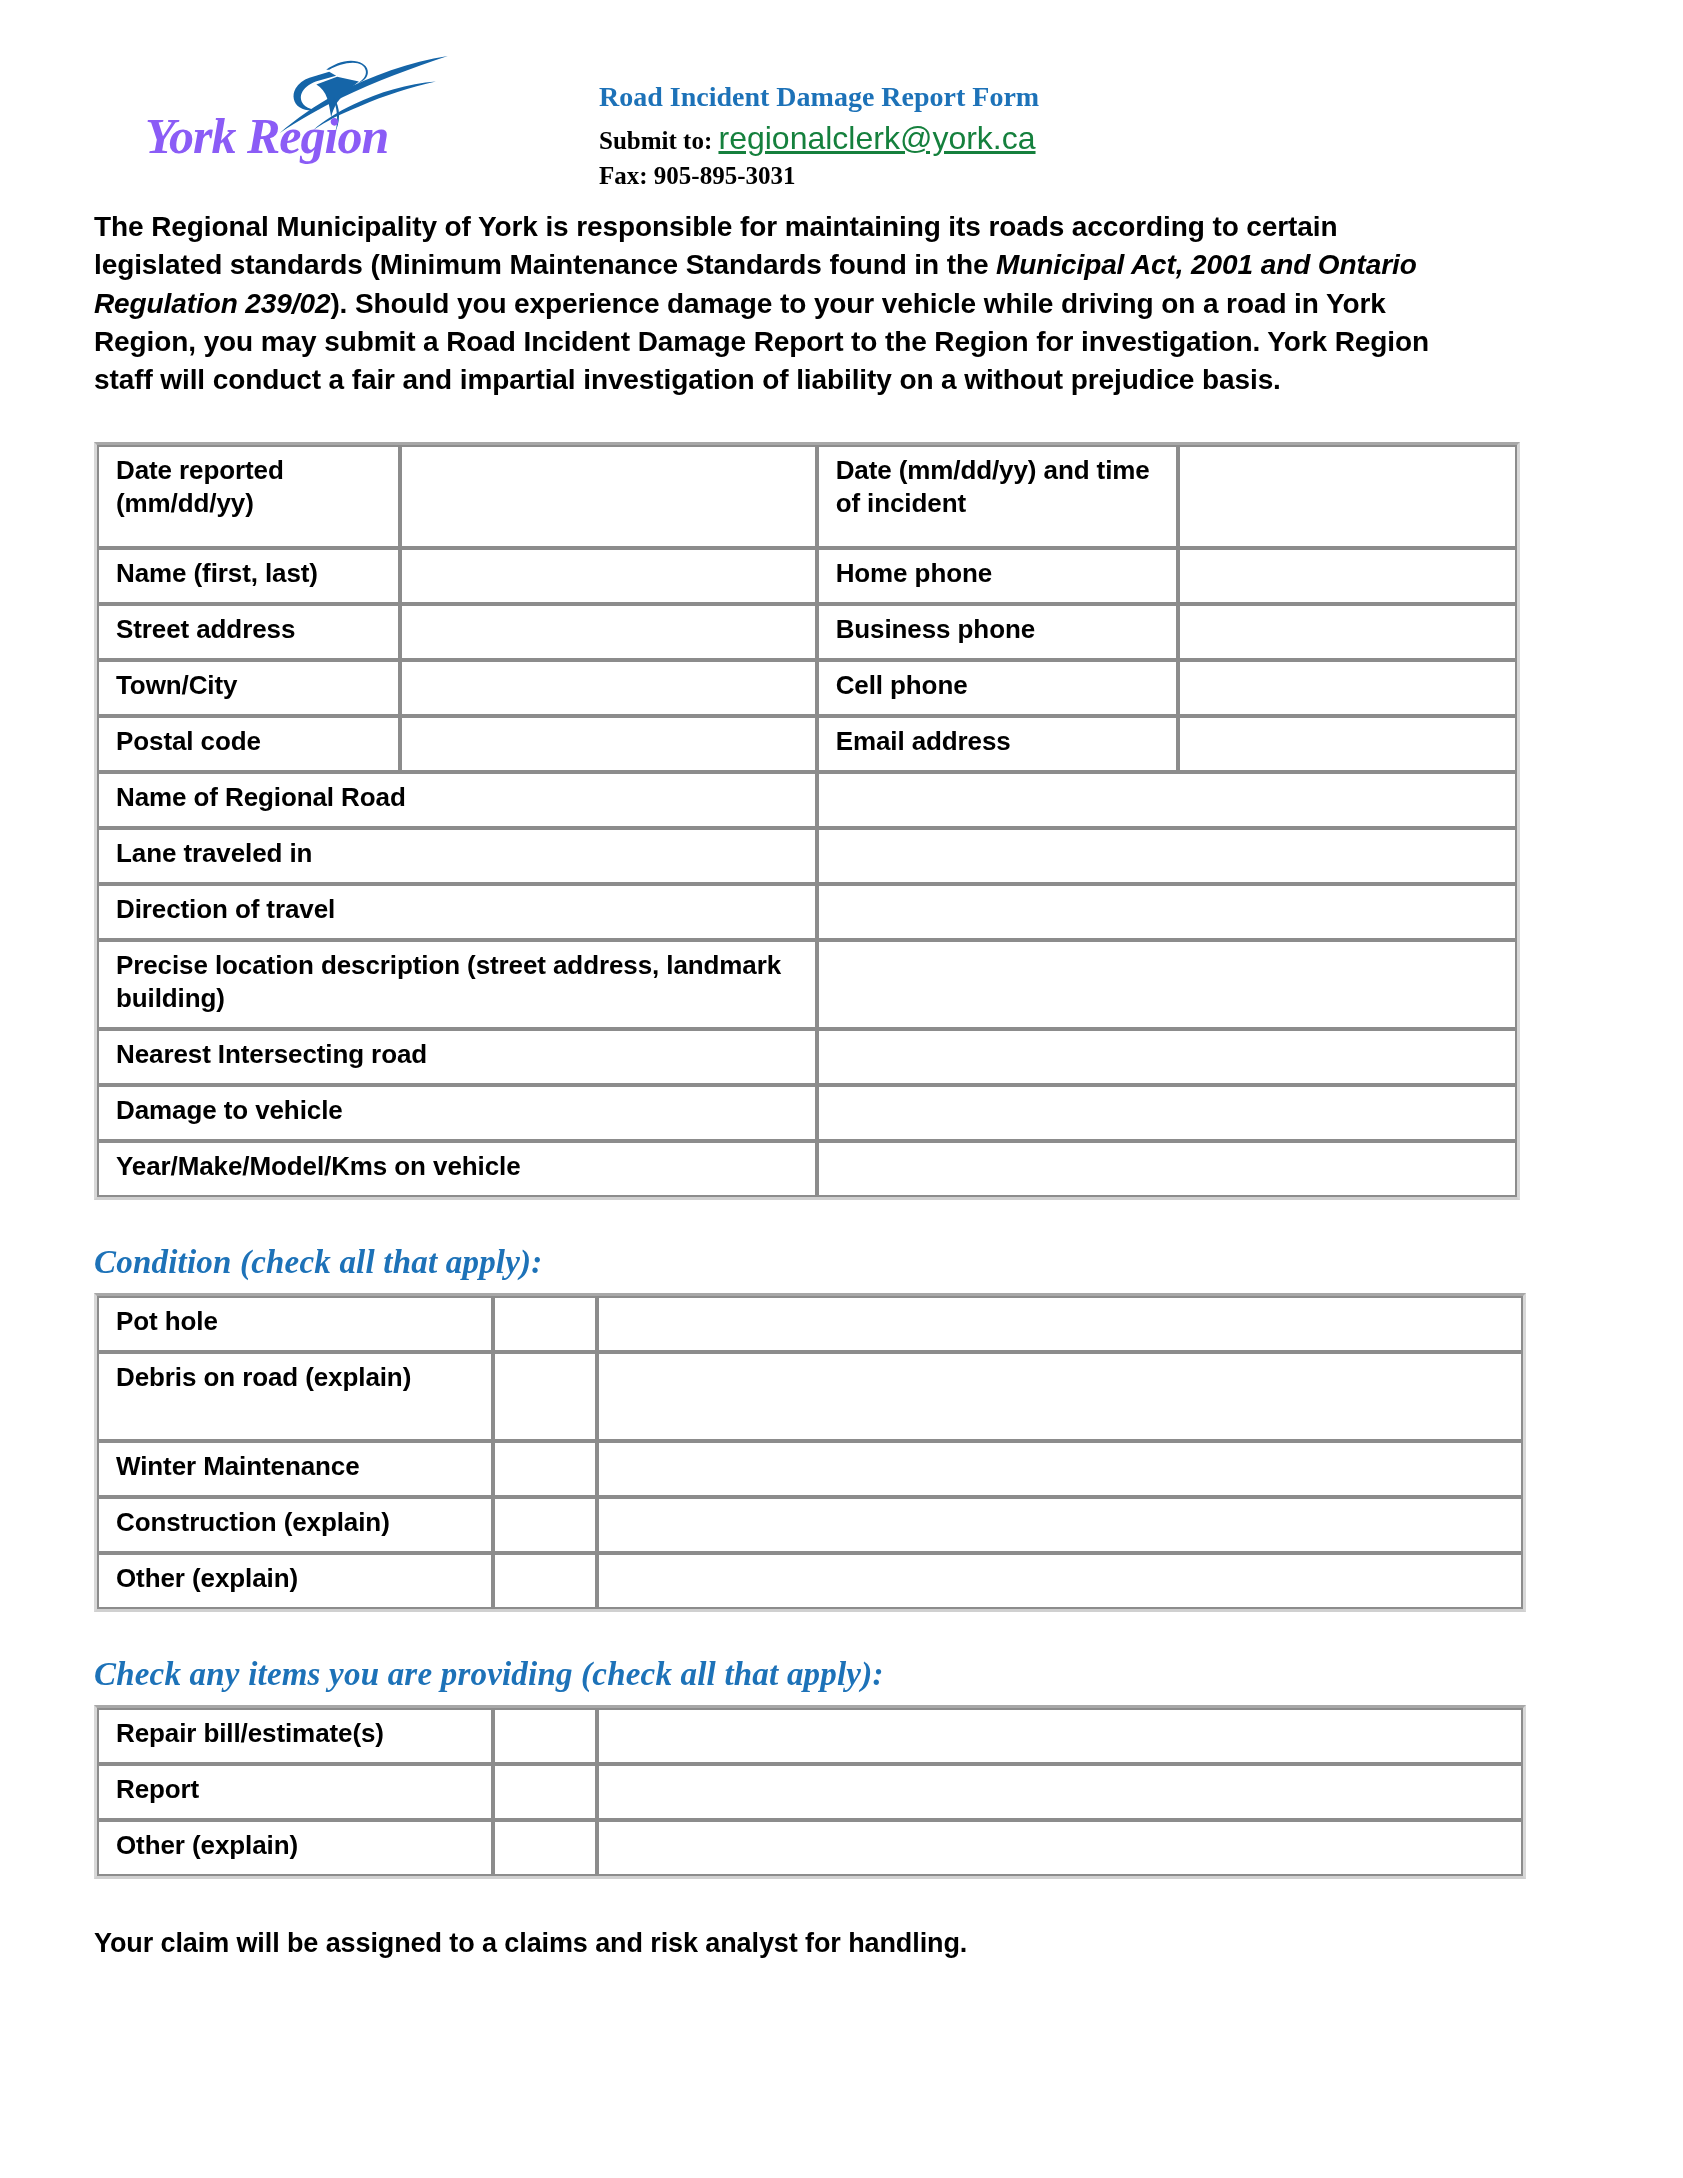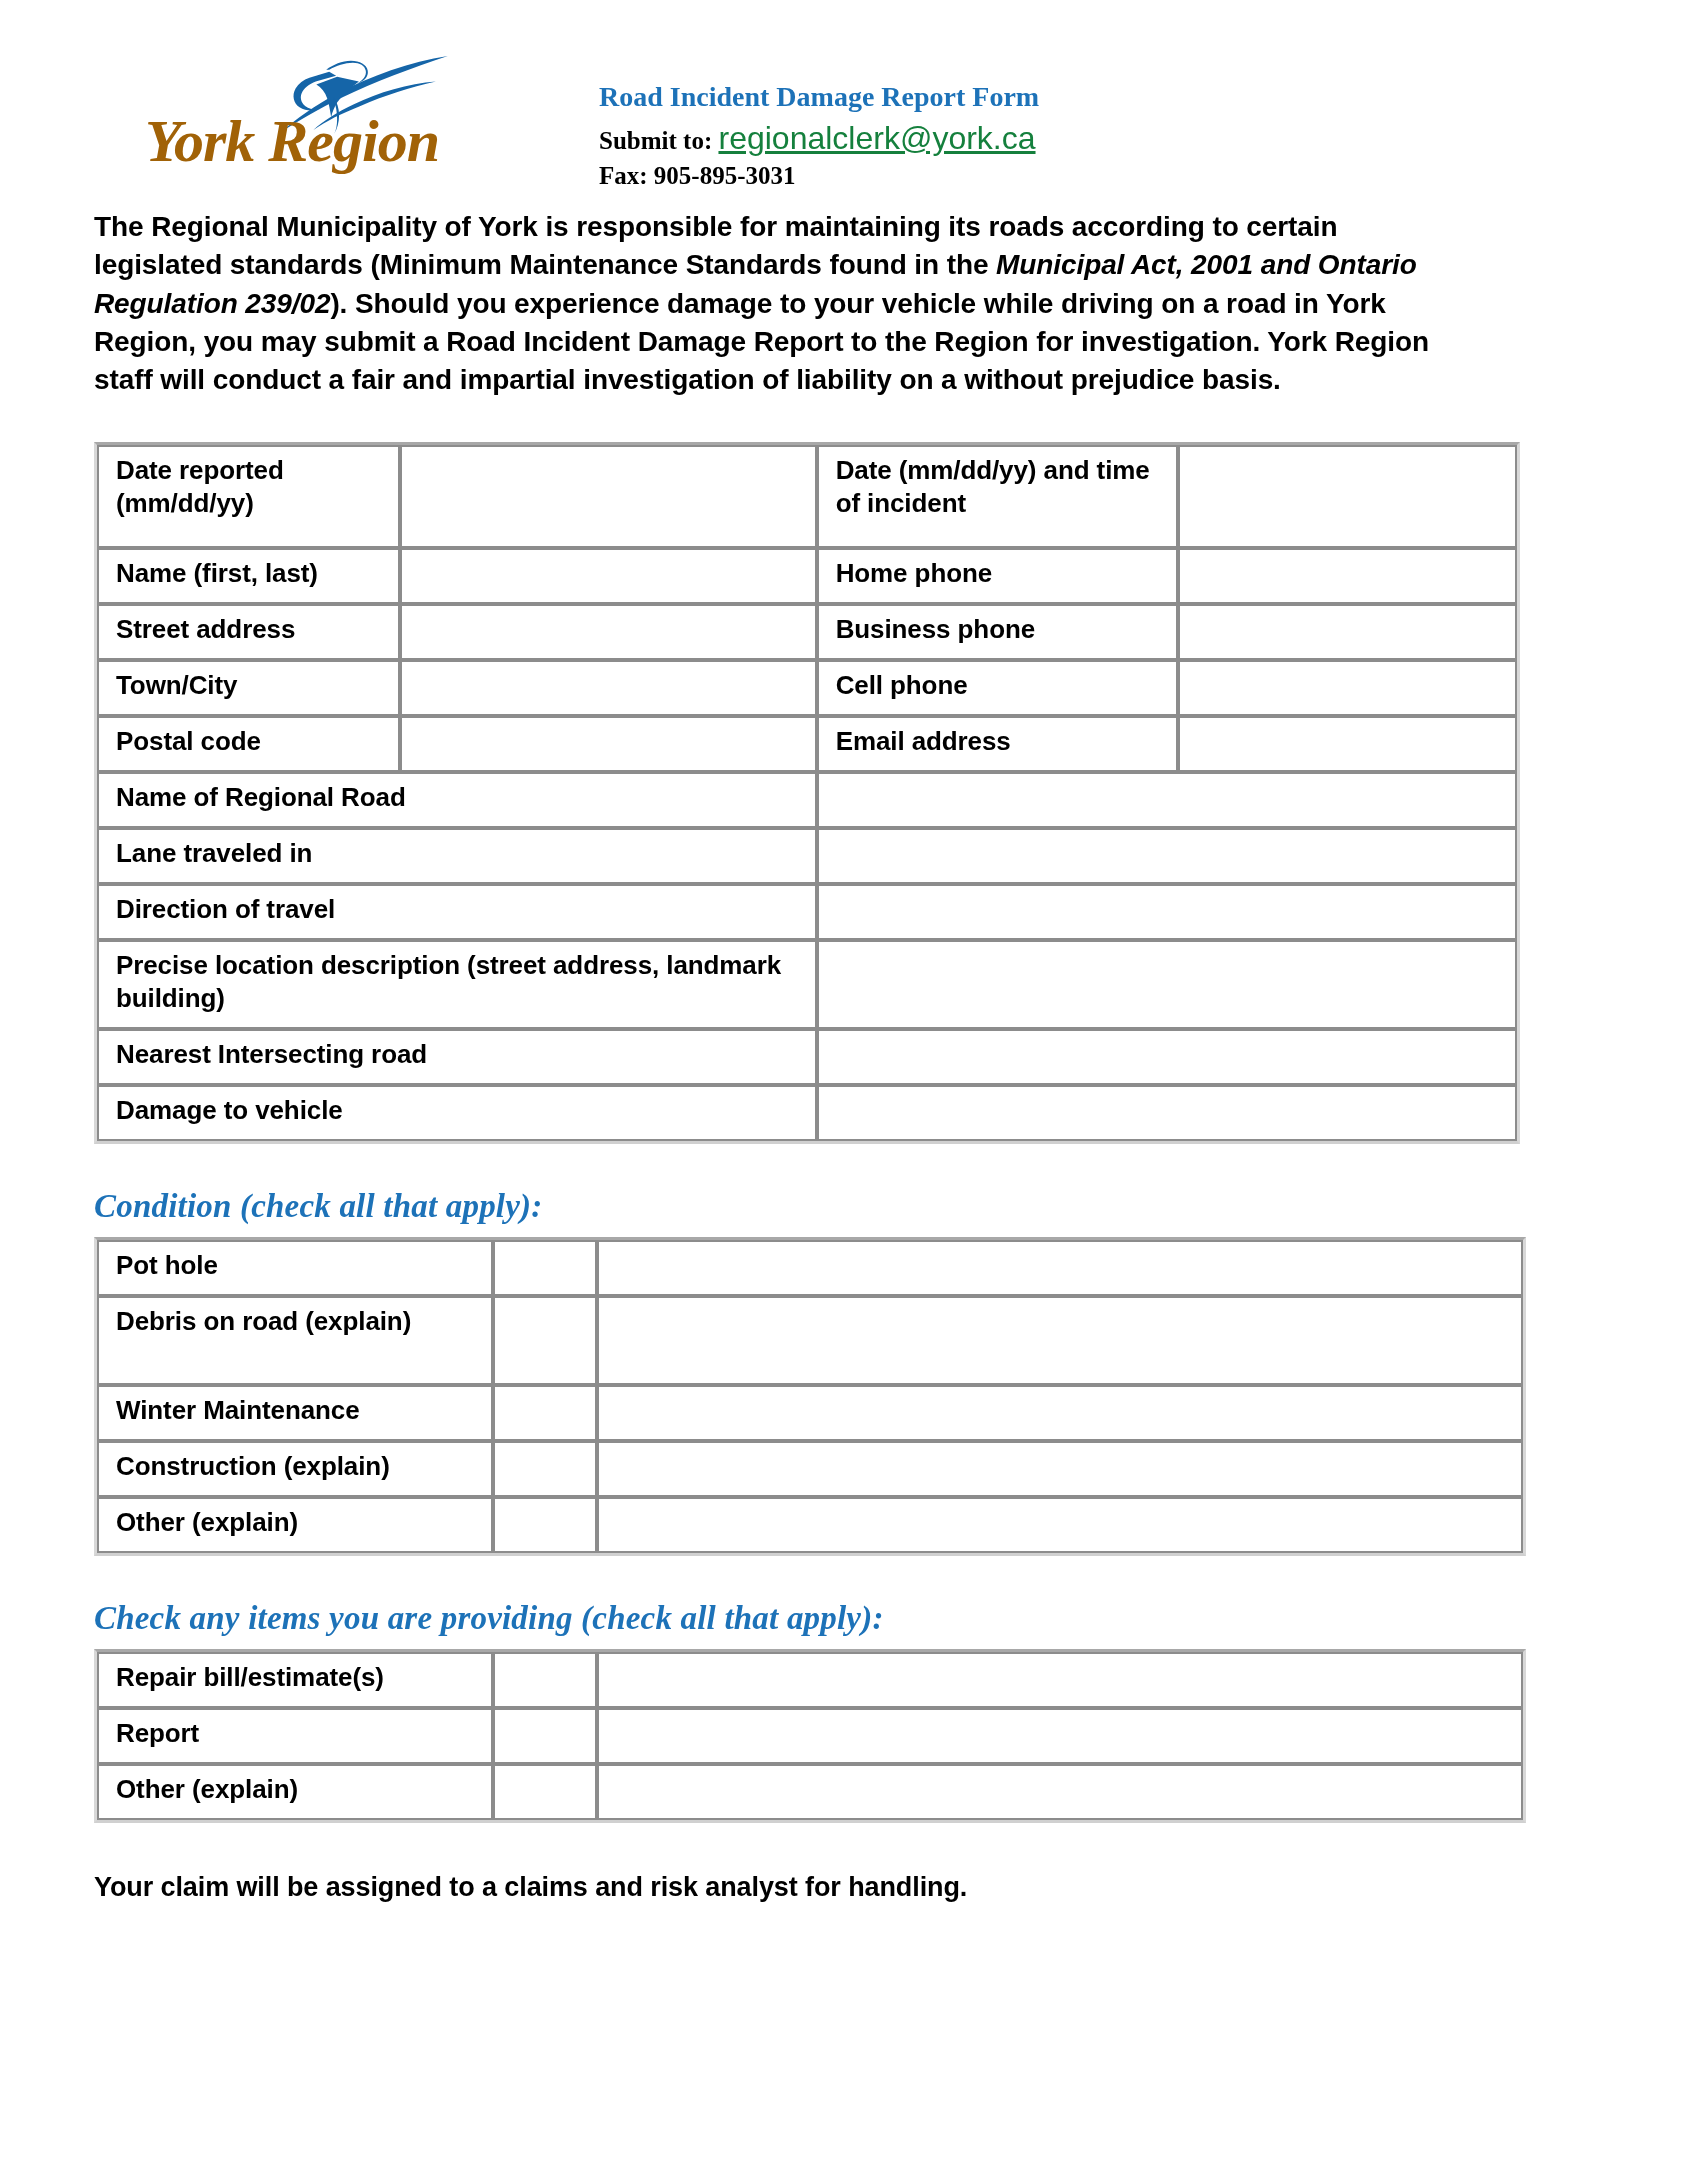--- a/index.html
+++ b/index.html
@@ -45,23 +45,23 @@
     width: 208px;
     height: 87px;
   }
   .logo-word {
     position: absolute;
     left: 61px;
     top: 61px;
     font-family: "Liberation Serif", serif;
     font-weight: bold;
     font-style: italic;
-    font-size: 60px;
+    font-size: 50px;
     letter-spacing: -1px;
-    color: #a16207;
+    color: #8b5cf6;
     white-space: nowrap;
     line-height: 1;
   }
 
   .header-text {
     position: absolute;
     left: 505px;
     top: 81px;
     width: 891px;
   }
@@ -267,20 +267,24 @@
         <td class="h-two blank" colspan="2"></td>
       </tr>
       <tr>
         <td class="h-row" colspan="2">Nearest Intersecting road</td>
         <td class="h-row blank" colspan="2"></td>
       </tr>
       <tr>
         <td class="h-row" colspan="2">Damage to vehicle</td>
         <td class="h-row blank" colspan="2"></td>
       </tr>
+      <tr>
+        <td class="h-row" colspan="2">Year/Make/Model/Kms on vehicle</td>
+        <td class="h-row blank" colspan="2"></td>
+      </tr>
     </tbody>
   </table>
 
   <div class="section-heading">Condition (check all that apply):</div>
   <table class="form-table tbl-check">
     <colgroup>
         <col style="width:396px">
         <col style="width:104px">
         <col style="width:926px">
       </colgroup>

